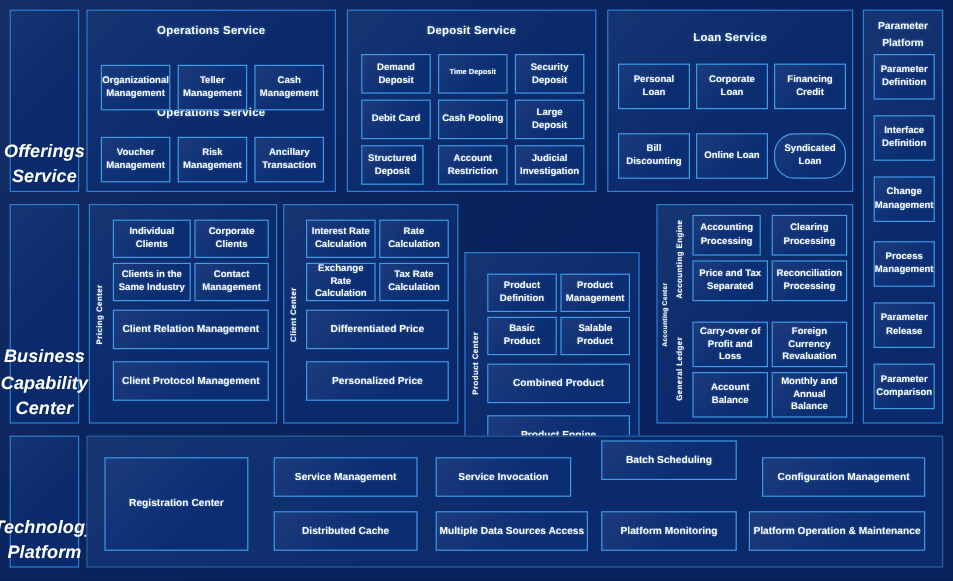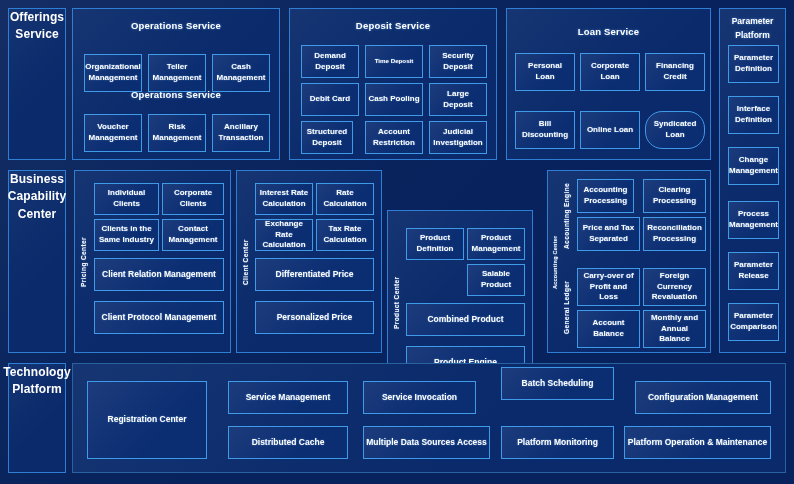--- a/index.html
+++ b/index.html
@@ -22,22 +22,22 @@
   
   .panel{
     position:absolute;box-sizing:border-box;
     border:1.5px solid #2e7fd4;
     background:linear-gradient(135deg, rgba(255,255,255,0.05) 0%, rgba(255,255,255,0.012) 40%, rgba(255,255,255,0) 60%), #0a2a6b;
   }
   .panel.soft{border-color:#28629f;}
 
   
   .rail{
-    display:flex;align-items:flex-start;justify-content:center;text-align:center;
-    font-size:12px;font-weight:bold;line-height:1.45;letter-spacing:.1px;
+    display:flex;align-items:flex-end;justify-content:center;text-align:center;
+    font-size:15px;font-weight:bold;line-height:1.45;letter-spacing:.1px;font-style:italic;
   }
 
   
   .sec-title{
     position:absolute;left:0;right:0;text-align:center;
     font-size:9.5px;font-weight:bold;letter-spacing:.2px;
     text-shadow:0 0 3px rgba(120,190,255,.55);
   }
 
   
@@ -147,20 +147,21 @@
     <div class="box" style="left:18px;top:48px;width:58px;height:32px;">Exchange Rate Calculation</div>
     <div class="box" style="left:79px;top:48px;width:58px;height:32px;">Tax Rate Calculation</div>
     <div class="box wide" style="left:18px;top:87px;width:119px;height:33px;">Differentiated Price</div>
     <div class="box wide" style="left:18px;top:130px;width:119px;height:33px;">Personalized Price</div>
   </div>
 
   <div class="panel" style="left:387px;top:170px;width:146px;height:183px;margin-top:40px;">
     <div class="vlabel" style="left:2px;top:0;width:13px;height:183px;">Product Center</div>
     <div class="box" style="left:18px;top:17px;width:58px;height:32px;">Product Definition</div>
     <div class="box" style="left:79px;top:17px;width:58px;height:32px;">Product Management</div>
+    <div class="box" style="left:18px;top:53px;width:58px;height:32px;">Basic Product</div>
     <div class="box" style="left:79px;top:53px;width:58px;height:32px;">Salable Product</div>
     <div class="box wide" style="left:18px;top:92px;width:119px;height:33px;">Combined Product</div>
     <div class="box wide" style="left:18px;top:135px;width:119px;height:33px;">Product Engine</div>
   </div>
 
   <div class="panel" style="left:547px;top:170px;width:164px;height:183px;">
     <div class="vlabel sm" style="left:1px;top:0;width:11px;height:183px;">Accounting Center</div>
 
     <div class="vlabel" style="left:12px;top:2px;width:13px;height:86px;">Accounting Engine</div>
     <div class="box" style="left:29px;top:8px;width:57px;height:34px;">Accounting Processing</div>

